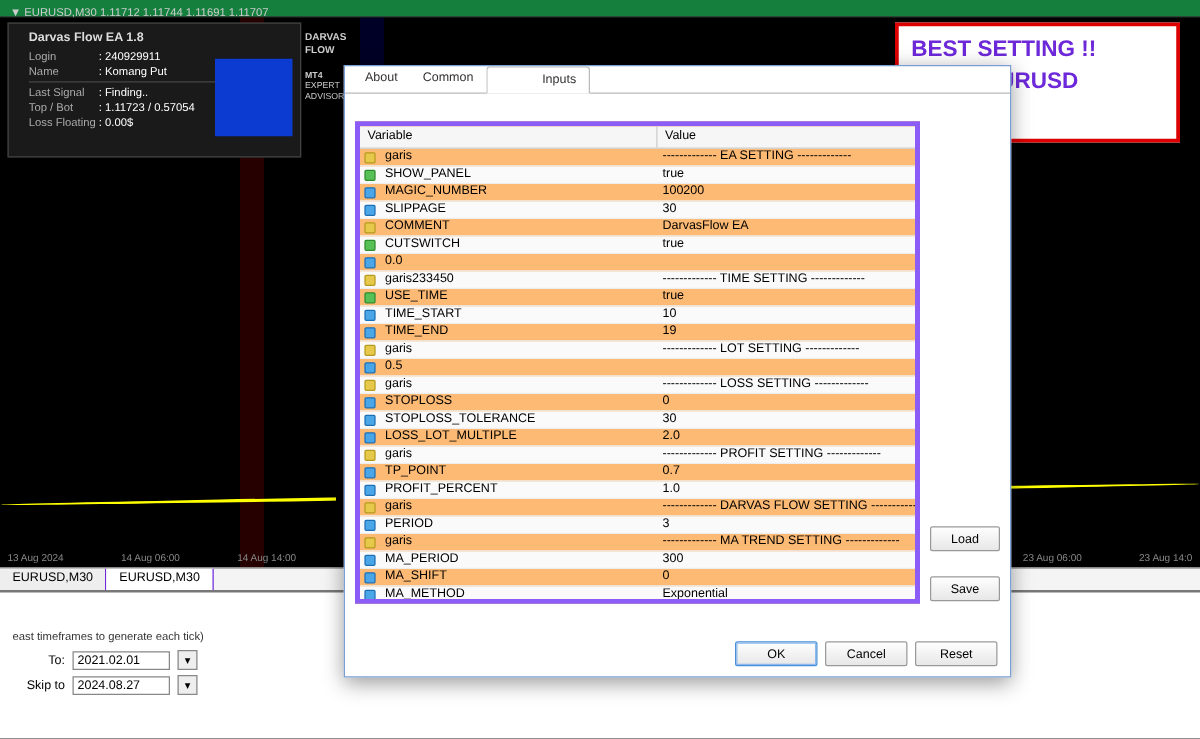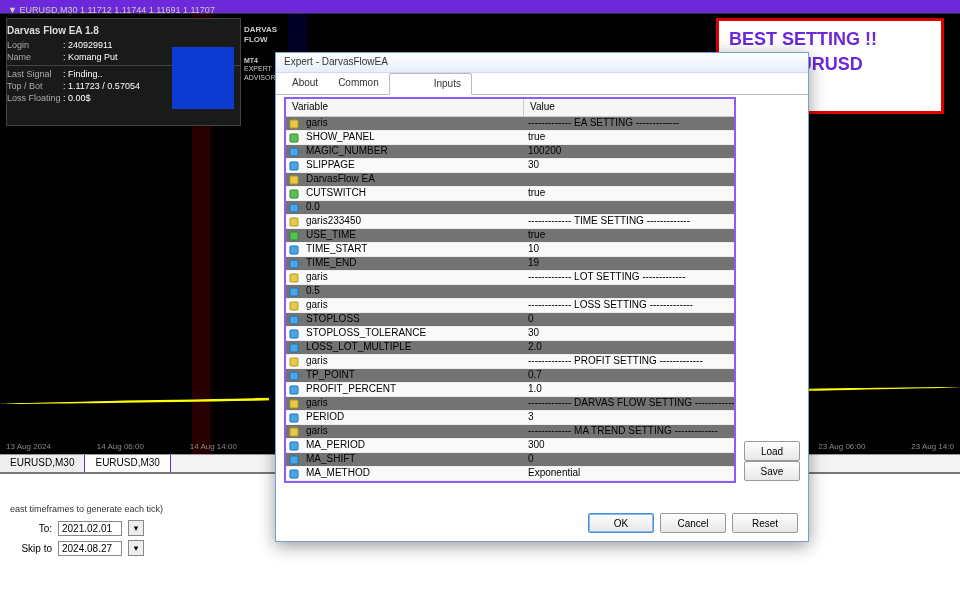--- a/index.html
+++ b/index.html
@@ -1,30 +1,30 @@
 <!DOCTYPE html>
 <html><head>
 <meta charset="utf-8">
 <style>
 * { box-sizing: border-box; margin: 0; padding: 0; font-family: "Segoe UI", Tahoma, sans-serif; }
 body { width: 960px; height: 591px; background: #000; overflow: hidden; position: relative; }
 
 
-.ticker { position: absolute; top: 0; left: 0; right: 0; height: 14px; background: #6d28d9; color: #ccc; font-size: 9px; padding: 5px 8px; border-bottom: 1px solid #333; }
+.ticker { position: absolute; top: 0; left: 0; right: 0; height: 14px; background: #15803d; color: #ccc; font-size: 9px; padding: 5px 8px; border-bottom: 1px solid #333; }
 
 
 .chart-bg { position: absolute; top: 14px; left: 0; right: 0; height: 440px; background: #000; }
 .chart-bg::before { content: ""; position: absolute; inset: 0; background:
   linear-gradient(90deg, transparent 0 20%, rgba(255,0,0,.15) 20% 22%, transparent 22% 30%, rgba(0,0,255,.15) 30% 32%, transparent 32% 100%);
 }
 .yellow-ma { position: absolute; left: 0; right: 0; top: 380px; height: 3px; background: linear-gradient(90deg, yellow 0 28%, transparent 28% 76%, yellow 76% 100%); border-radius: 50%; transform: rotate(-1deg); }
 .x-axis-labels { position: absolute; bottom: 0; left: 0; right: 0; height: 12px; color: #888; font-size: 8px; display: flex; justify-content: space-between; padding: 0 6px; }
 
 
-.ea-panel { position: absolute; top: 18px; left: 6px; width: 235px; height: 108px; background: #1a1a1a; border: 1px solid #444; padding: 6px 0; color: #ddd; font-size: 9px; }
+.ea-panel { position: absolute; top: 18px; left: 6px; width: 235px; height: 108px; background: #1a1a1a; border: 1px solid #444; padding: 6px 16px; color: #ddd; font-size: 9px; }
 .ea-panel .title { font-weight: bold; font-size: 10px; margin-bottom: 4px; }
 .ea-panel .row { display: flex; margin-bottom: 2px; }
 .ea-panel .row .k { width: 56px; color: #aaa; }
 .ea-panel .row .v { color: #fff; }
 .ea-panel .sep { border-top: 1px solid #444; margin: 3px 0; }
 .ea-logo { position: absolute; right: 6px; top: 28px; width: 62px; height: 62px; background: #0b3bd1; color: #0b3bd1; }
 .ea-logo-text { position: absolute; right: -54px; top: 6px; color: #ccc; font-size: 8px; font-weight: bold; line-height: 1.2; text-align: left; width: 50px; }
 .ea-logo-text2 { position: absolute; right: -54px; top: 38px; color: #ccc; font-size: 7px; line-height: 1.2; width: 50px; }
 
 
@@ -34,43 +34,43 @@
 
 .tab-strip { position: absolute; top: 454px; left: 0; right: 0; height: 18px; background: #f4f4f4; border-top: 1px solid #999; display: flex; font-size: 10px; }
 .tab-strip .tab { padding: 2px 10px; border-right: 1px solid #6d28d9; background: #eee; cursor: pointer; }
 .tab-strip .tab.active { background: #fff; }
 
 
 .lower { position: absolute; top: 472px; left: 0; right: 0; bottom: 0; background: #fff; border-top: 2px solid #777; font-size: 10px; padding: 4px 8px; }
 .lower .hint { color: #333; font-size: 9px; margin: 26px 0 6px 2px; }
 .lower .field-row { display: flex; align-items: center; gap: 6px; margin-bottom: 4px; }
 .lower .field-row label { width: 44px; text-align: right; }
-.lower input[type=text] { width: 64px; font-size: 10px; padding: 1px 3px; border: 1px solid #888; }
+.lower input[type=text] { width: 78px; font-size: 10px; padding: 1px 3px; border: 1px solid #888; }
 .lower .date-btn { width: 16px; height: 16px; border: 1px solid #888; background: #eee; font-size: 9px; display: inline-flex; align-items: center; justify-content: center; cursor: pointer; }
 
 
 .dialog { position: absolute; top: 52px; left: 275px; width: 534px; height: 490px; background: #fff; border: 1px solid #7a9fd4; box-shadow: 0 4px 16px rgba(0,0,0,.4); font-size: 10px; }
 .dlg-title { height: 20px; background: linear-gradient(#fff,#e6eefc); border-bottom: 1px solid #cfd8e8; padding: 3px 8px; color: #333; }
 .dlg-tabs { height: 22px; display: flex; border-bottom: 1px solid #bbb; padding-left: 6px; }
 .dlg-tabs .t { padding: 4px 10px 2px; font-size: 10px; color: #333; cursor: pointer; }
 .dlg-tabs .t.active { border: 1px solid #bbb; border-bottom: 1px solid #fff; background: #fff; border-radius: 3px 3px 0 0; margin-bottom: -1px; padding-left: 44px; }
 
-.grid-wrap { position: absolute; top: 44px; left: 8px; right: 8px; bottom: 58px; border: 2px solid #8b5cf6; background: #737373; overflow: hidden; }
+.grid-wrap { position: absolute; top: 44px; left: 8px; right: 8px; bottom: 58px; border: 4px solid #8b5cf6; background: #fdba74; overflow: hidden; }
 .grid-header { display: flex; height: 18px; background: #f6f6f6; border-bottom: 1px solid #ccc; font-size: 10px; }
 .grid-header .col-var { width: 238px; padding: 2px 6px; border-right: 1px solid #ccc; }
 .grid-header .col-val { flex: 1; padding: 2px 6px; }
 .grid-body { overflow-y: auto; height: calc(100% - 18px); }
 .grow { display: flex; height: 14px; font-size: 10px; border-bottom: 1px solid #eee; }
 .grow:nth-child(even){ background: #fafafa; }
 .grow .ic { width: 16px; display: flex; align-items: center; justify-content: center; }
 .grow .ic svg { width: 10px; height: 10px; }
 .grow .var { width: 222px; padding: 0 4px; white-space: nowrap; overflow: hidden; }
 .grow .val { flex: 1; padding: 0 4px; white-space: nowrap; overflow: hidden; }
 
-.side-btns { position: absolute; right: 8px; bottom: 62px; width: 56px; display: flex; flex-direction: column; gap: 0; }
+.side-btns { position: absolute; right: 8px; bottom: 62px; width: 56px; display: flex; flex-direction: column; gap: 20px; }
 .btn { height: 20px; border: 1px solid #999; background: linear-gradient(#fefefe,#e7e7e7); font-size: 10px; border-radius: 2px; cursor: pointer; display: flex; align-items: center; justify-content: center; }
 .side-btns { bottom: 60px; }
 
 .grid-wrap { right: 72px; }
 
 .dlg-footer { position: absolute; bottom: 8px; right: 10px; display: flex; gap: 6px; }
 .dlg-footer .btn { width: 66px; }
 .btn.primary { border-color: #4a90d9; box-shadow: 0 0 0 1px #8cb8ee inset; }
 
 
@@ -152,21 +152,20 @@
     <span class="date-btn">▾</span>
   </div>
   <div class="field-row">
     <label>Skip to</label>
     <input type="text" value="2024.08.27" style="">
     <span class="date-btn">▾</span>
   </div>
 </div>
 
 <div class="dialog">
-  <div class="dlg-title">Expert - DarvasFlowEA</div>
   <div class="dlg-tabs">
     <div class="t">About</div>
     <div class="t">Common</div>
     <div class="t active">Inputs</div>
   </div>
 
   <div class="grid-wrap">
     <div class="grid-header">
       <div class="col-var">Variable</div>
       <div class="col-val">Value</div>
@@ -207,20 +206,21 @@
           </div>
     <div class="var">SLIPPAGE</div>
     <div class="val">30</div>
   </div>
   <div class="grow">
     <div class="ic">
             <svg viewBox="0 0 10 10">
               <rect class="ic-str" x="1" y="1" width="8" height="8" rx="1"></rect>
             </svg>
           </div>
+    <div class="var">COMMENT</div>
     <div class="val">DarvasFlow EA</div>
   </div>
   <div class="grow">
     <div class="ic">
             <svg viewBox="0 0 10 10">
               <rect class="ic-g" x="1" y="1" width="8" height="8" rx="1"></rect>
             </svg>
           </div>
     <div class="var">CUTSWITCH</div>
     <div class="val">true</div>

